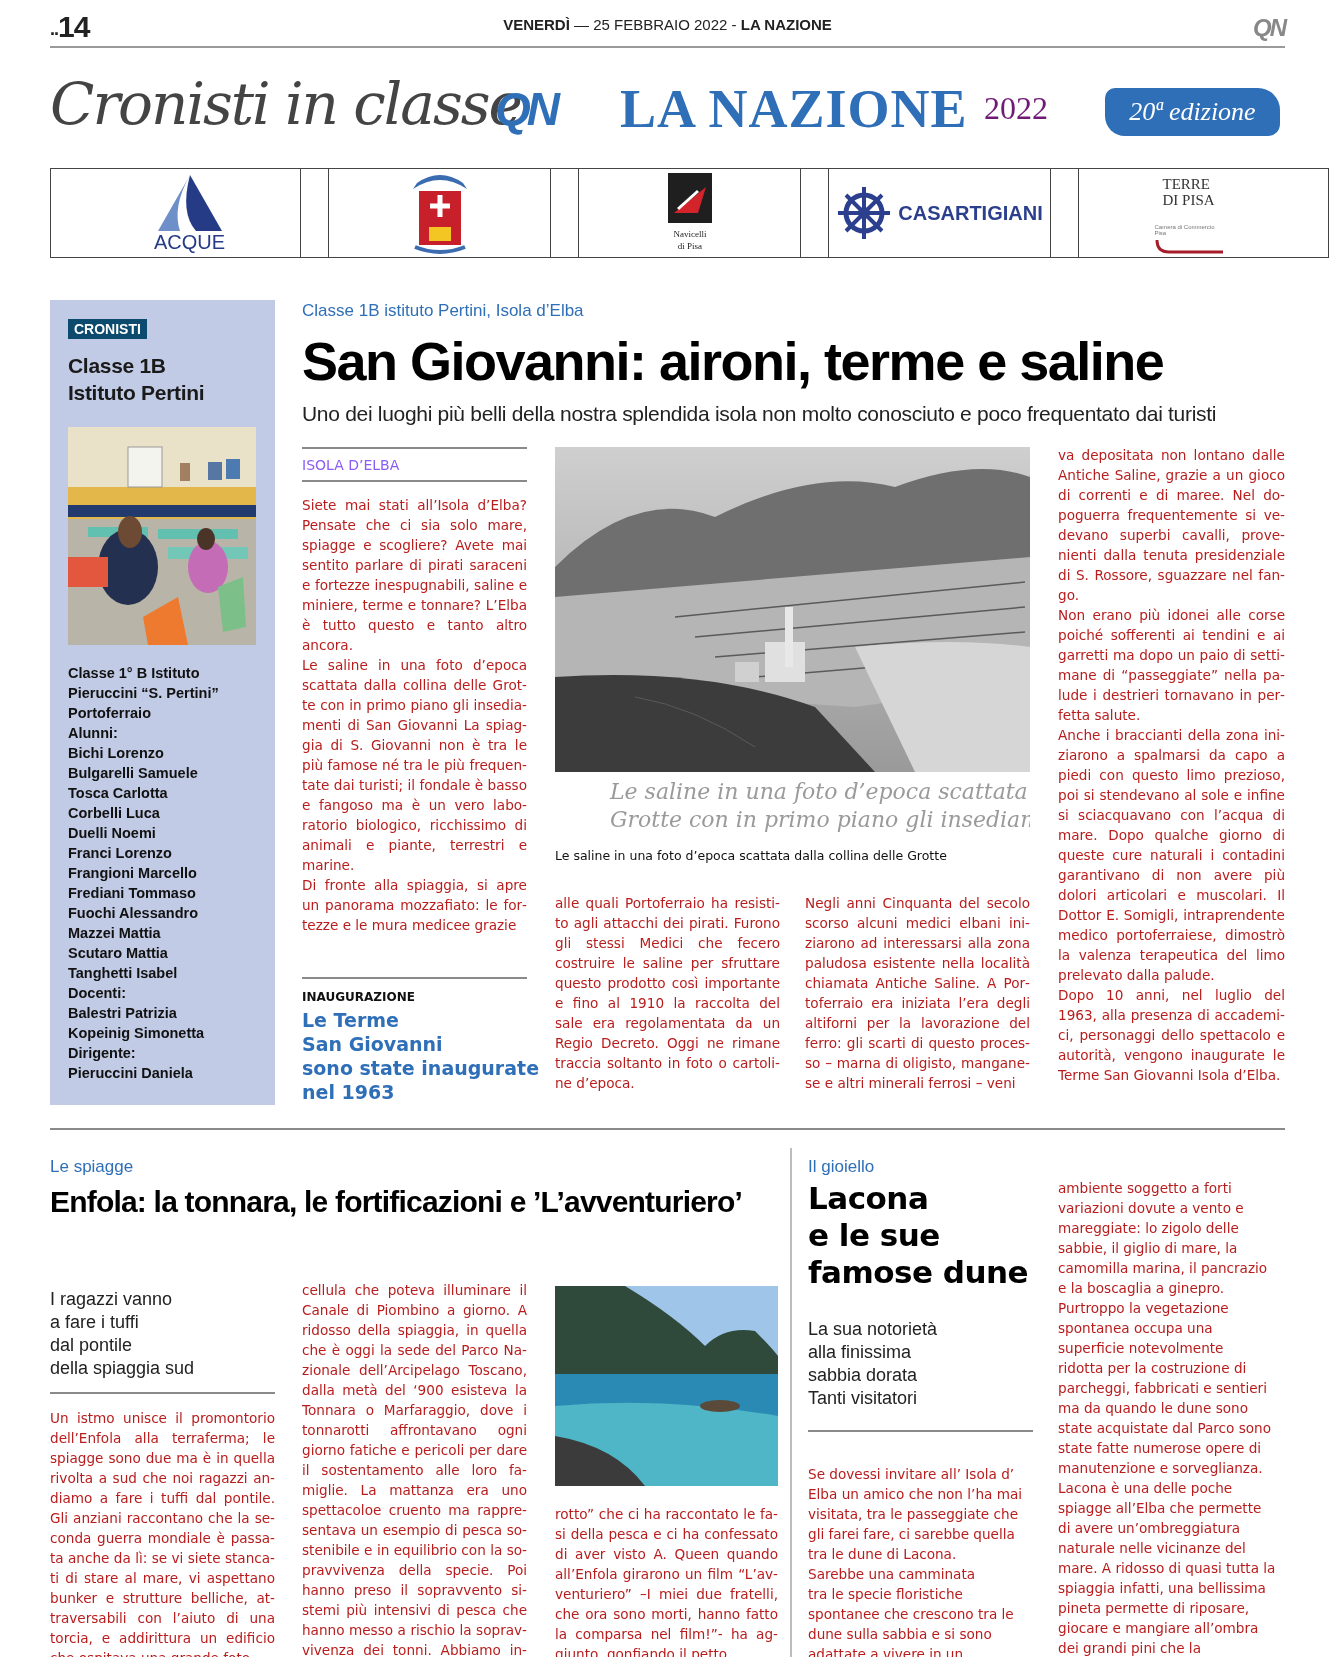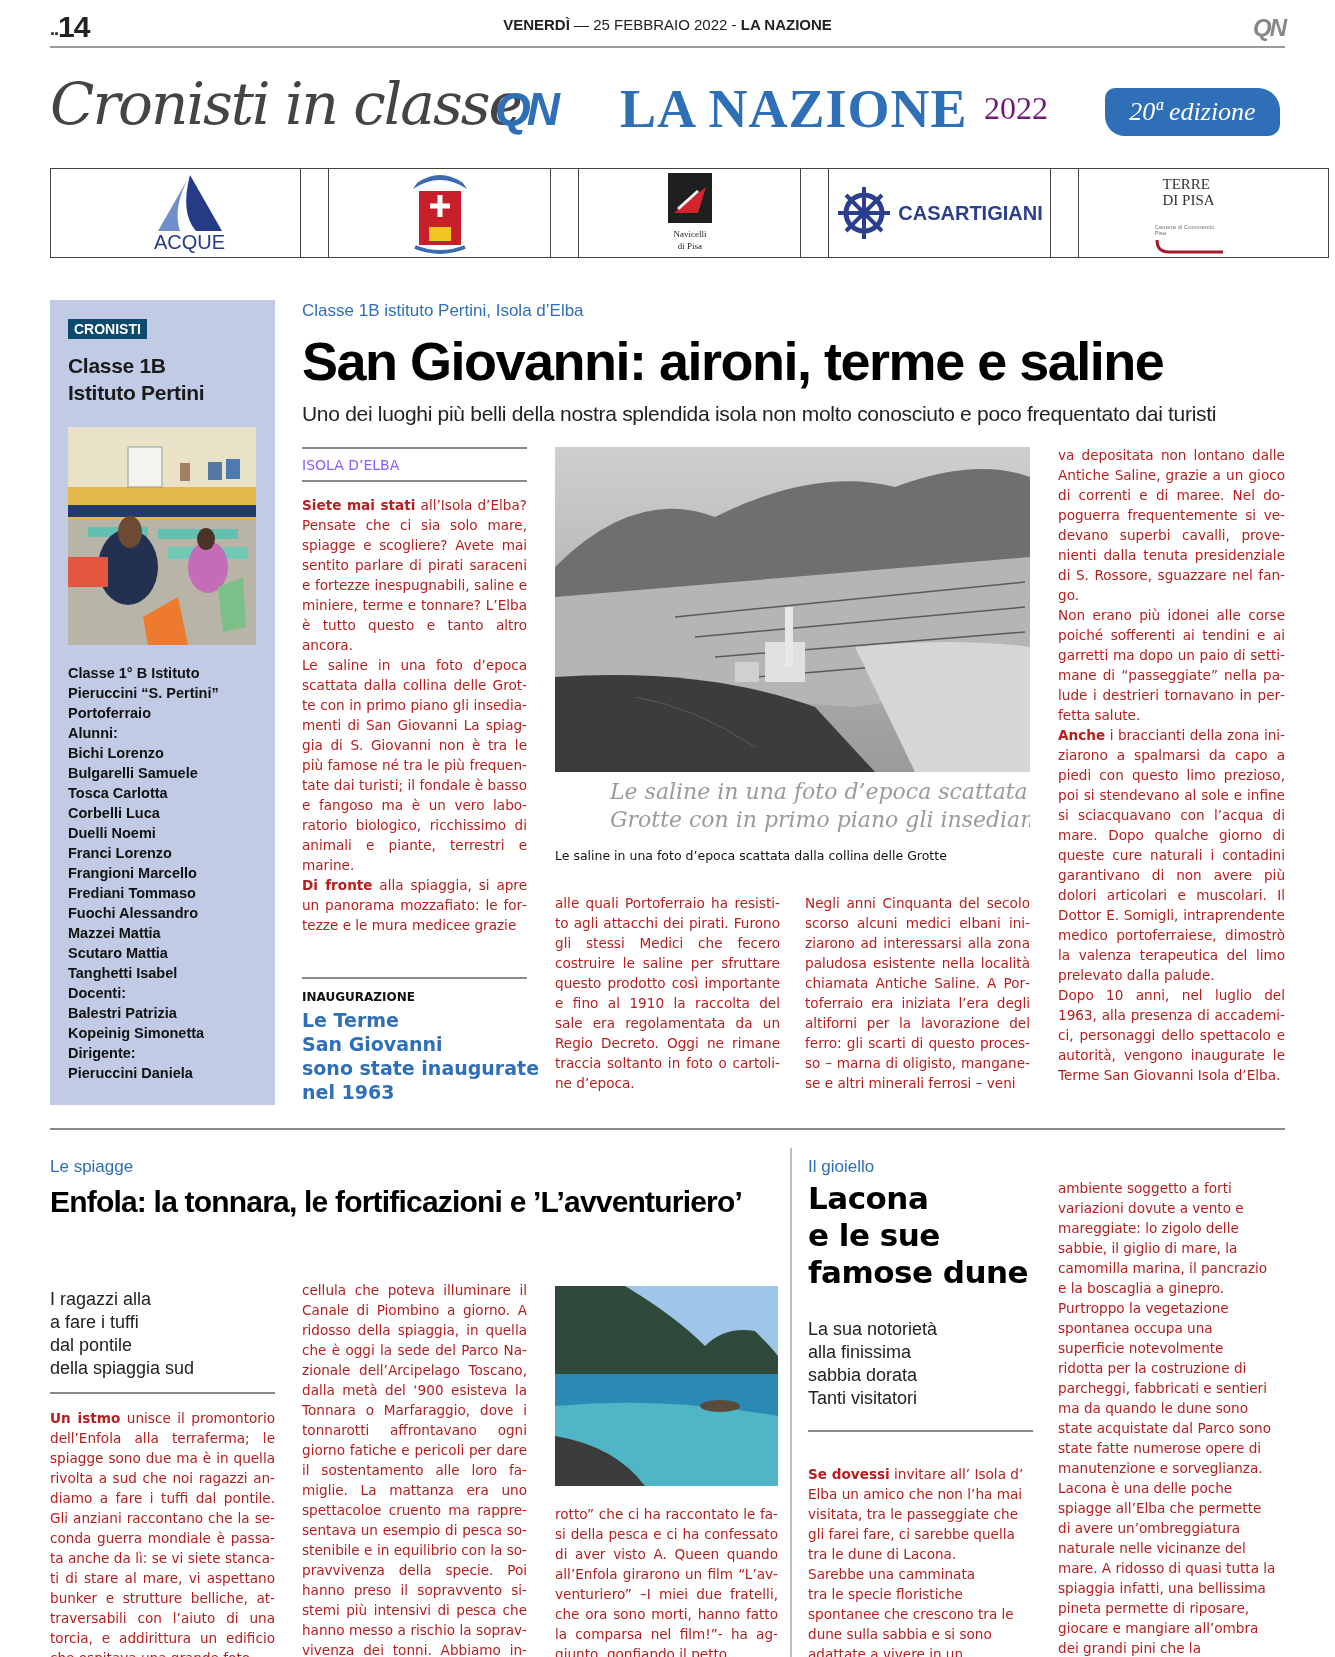--- a/index.html
+++ b/index.html
@@ -20,21 +20,21 @@
 .sp{position:absolute;top:0;width:279px;height:90px;border:1.5px solid #444;display:flex;align-items:center;justify-content:center;flex-direction:column}
 .sidebar{left:50px;top:300px;width:225px;height:805px;background:#c1cbe5}
 .tag{left:18px;top:19px;background:#0c4a6e;color:#fff;font:bold 14px "Liberation Sans",sans-serif;padding:2px 6px}
 .sbtitle{left:18px;top:52px;font:bold 21px "Liberation Sans",sans-serif;line-height:27px;letter-spacing:-.3px}
 .sbphoto{left:18px;top:127px;width:188px;height:218px;overflow:hidden}
 .sblist{left:18px;top:363px;font:bold 14.5px "Liberation Sans",sans-serif;line-height:20px;color:#111}
 .kicker{font:17px "Liberation Sans",sans-serif;color:#2f6fb7}
 .h1{left:302px;top:330px;font:bold 54px "Liberation Sans",sans-serif;letter-spacing:-1.5px;color:#000}
 .deck{left:302px;top:402px;font:21px "Liberation Sans",sans-serif;color:#222;letter-spacing:-.3px}
 .col{position:absolute;font:14.5px "DejaVu Sans",sans-serif;font-size:13.6px;line-height:20px;text-align:justify;color:#b91c1c;hyphens:manual}
-.col b{font-weight:bold}
+.col b{font-weight:normal}
 .rule{position:absolute;height:1.5px;background:#8a8a8a}
 .locline{left:302px;top:457px;font:14px "DejaVu Sans",sans-serif;color:#8b5cf6}
 .inaug{left:302px;top:990px}
 .inaug .small{font:bold 12px "DejaVu Sans",sans-serif;color:#111}
 .inaug .big{font:bold 19px "DejaVu Sans",sans-serif;color:#2f6fb7;line-height:24px;margin-top:4px}
 .oldphoto{left:555px;top:447px;width:475px;height:325px;overflow:hidden}
 .oldcap{left:555px;top:778px;width:475px;height:62px;overflow:hidden;font:italic 22px "DejaVu Serif",serif;color:#9a9a9a;line-height:28px;padding-left:55px;white-space:nowrap}
 .photocap{left:555px;top:848px;font:12.5px "DejaVu Sans",sans-serif;color:#111}
 .hr2{left:50px;top:1128px;width:1235px;height:1.5px;background:#8a8a8a}
 .h2{left:50px;top:1183px;font:bold 30px "Liberation Sans",sans-serif;line-height:37px;letter-spacing:-.8px;color:#000}
@@ -241,21 +241,21 @@
   <p>Dopo 10 anni, nel luglio del 1963, alla presenza di accademi­ci, personaggi dello spettacolo e autorità, vengono inaugurate le Terme San Giovanni Isola d’El­ba.</p>
 </div>
 
 <div class="abs hr2"></div>
 
 <div class="abs kicker" style="left:50px;top:1157px">Le spiagge</div>
 <div class="abs h2">
   <div>Enfola: la tonnara, le fortificazioni e ’L’avventuriero’</div>
 </div>
 <div class="abs pull" style="left:50px;top:1288px" id="pull2">
-    <div>I ragazzi alla</div>
+    <div>I ragazzi vanno</div>
     <div>a fare i tuffi</div>
     <div>dal pontile</div>
     <div>della spiaggia sud</div>
   </div>
 <div class="rule" style="left:50px;top:1392px;width:225px"></div>
 <div class="col" style="left:50px;top:1408px;width:225px">
   <p><b>Un istmo</b><span> unisce il promontorio dell’Enfola alla terraferma; le spiagge sono due ma è in quella rivolta a sud che noi ragazzi an­diamo a fare i tuffi dal pontile. Gli anziani raccontano che la se­conda guerra mondiale è passa­ta anche da lì: se vi siete stanca­ti di stare al mare, vi aspettano bunker e strutture belliche, at­traversabili con l’aiuto di una torcia, e addirittura un edificio che ospitava una grande foto­</span></p>
 </div>
 <div class="col" style="left:302px;top:1280px;width:225px">
   <p>cellula che poteva illuminare il Canale di Piombino a giorno. A ridosso della spiaggia, in quella che è oggi la sede del Parco Na­zionale dell’Arcipelago Tosca­no, dalla metà del ‘900 esisteva la Tonnara o Marfaraggio, dove i tonnarotti affrontavano ogni giorno fatiche e pericoli per da­re il sostentamento alle loro fa­miglie. La mattanza era uno spettacoloe cruento ma rappre­sentava un esempio di pesca so­stenibile e in equilibrio con la so­pravvivenza della specie. Poi hanno preso il sopravvento si­stemi più intensivi di pesca che hanno messo a rischio la soprav­vivenza dei tonni. Abbiamo in­tervistato il figlio di un “tonna­</p>

